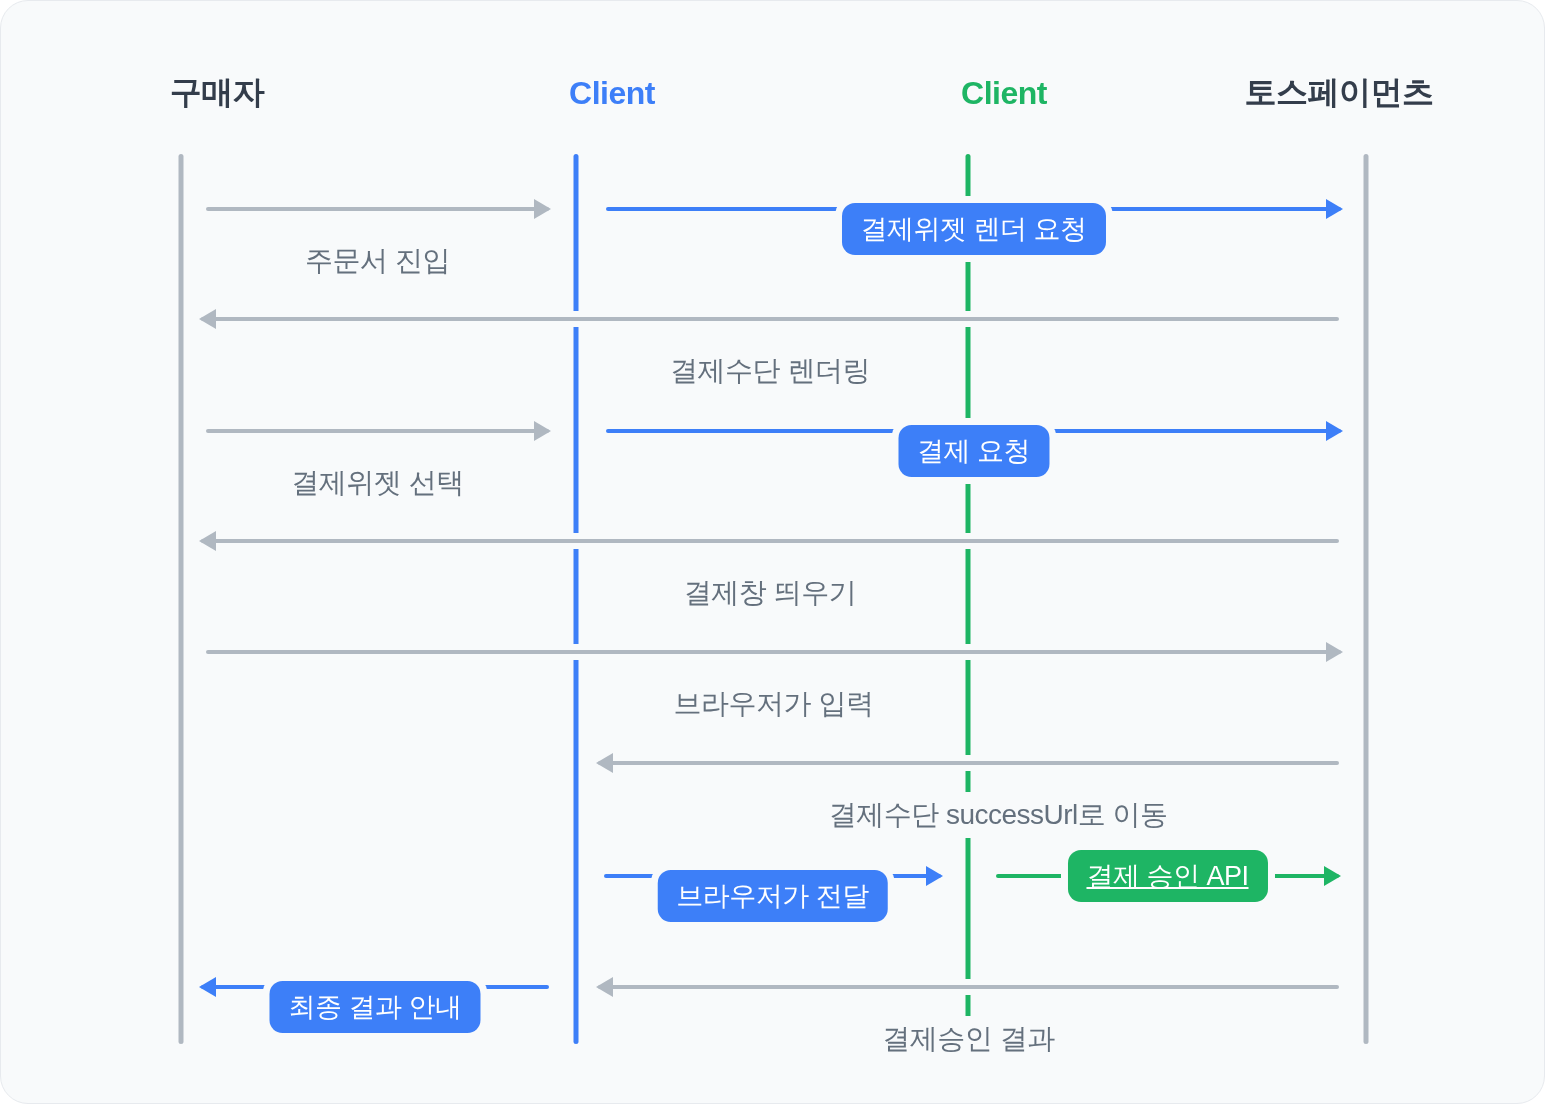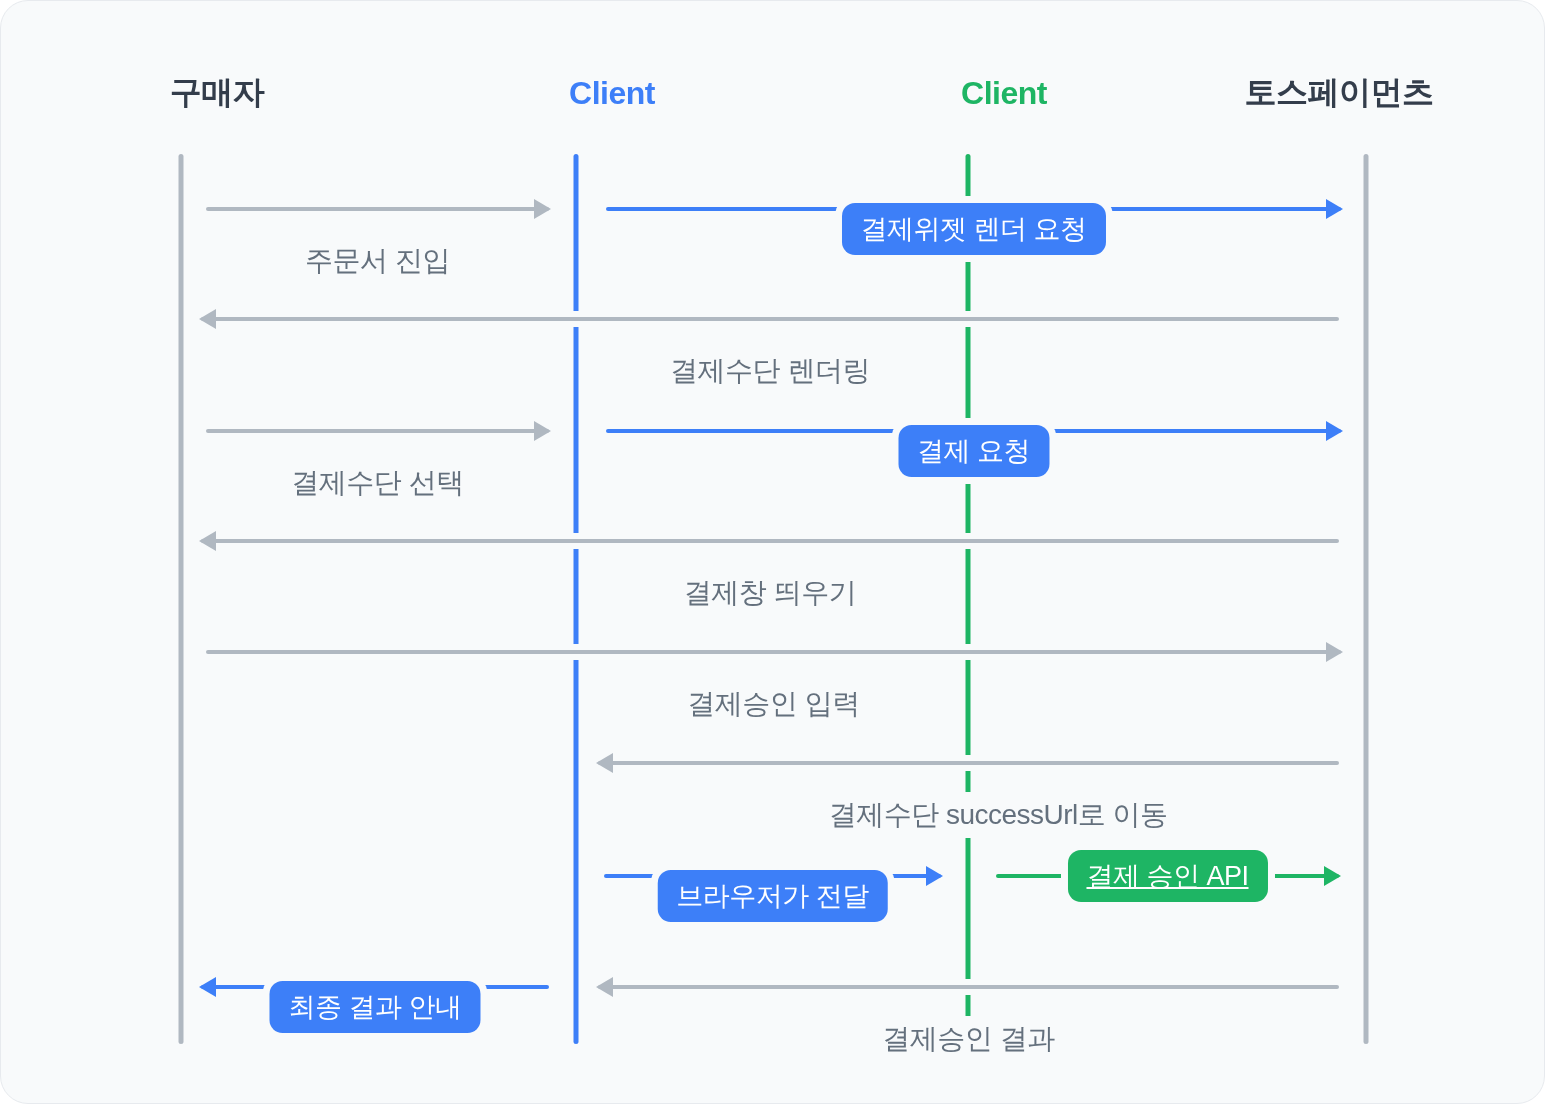--- a/index.html
+++ b/index.html
@@ -102,38 +102,38 @@
 
   <div class="msg" style="left:200px;top:318px;width:1138px">
     <div class="line gray"></div>
     <div class="head left gray"></div>
     <span class="label">결제수단 렌더링</span>
   </div>
 
   <div class="msg" style="left:205px;top:430px;width:343px">
     <div class="line gray"></div>
     <div class="head right gray"></div>
-    <span class="label">결제수단 선택</span>
+    <span class="label">결제위젯 선택</span>
   </div>
   <div class="msg" style="left:605px;top:430px;width:735px">
     <div class="line blue"></div>
     <div class="head right blue"></div>
     <span class="badge blue">결제 요청</span>
   </div>
 
   <div class="msg" style="left:200px;top:540px;width:1138px">
     <div class="line gray"></div>
     <div class="head left gray"></div>
     <span class="label">결제창 띄우기</span>
   </div>
 
   <div class="msg" style="left:205px;top:651px;width:1135px">
     <div class="line gray"></div>
     <div class="head right gray"></div>
-    <span class="label">결제승인 입력</span>
+    <span class="label">브라우저가 입력</span>
   </div>
 
   <div class="msg" style="left:597px;top:762px;width:741px">
     <div class="line gray"></div>
     <div class="head left gray"></div>
     <span class="label" style="left:54%">결제수단 successUrl로 이동</span>
   </div>
 
   <div class="msg" style="left:603px;top:875px;width:337px">
     <div class="line blue"></div>

